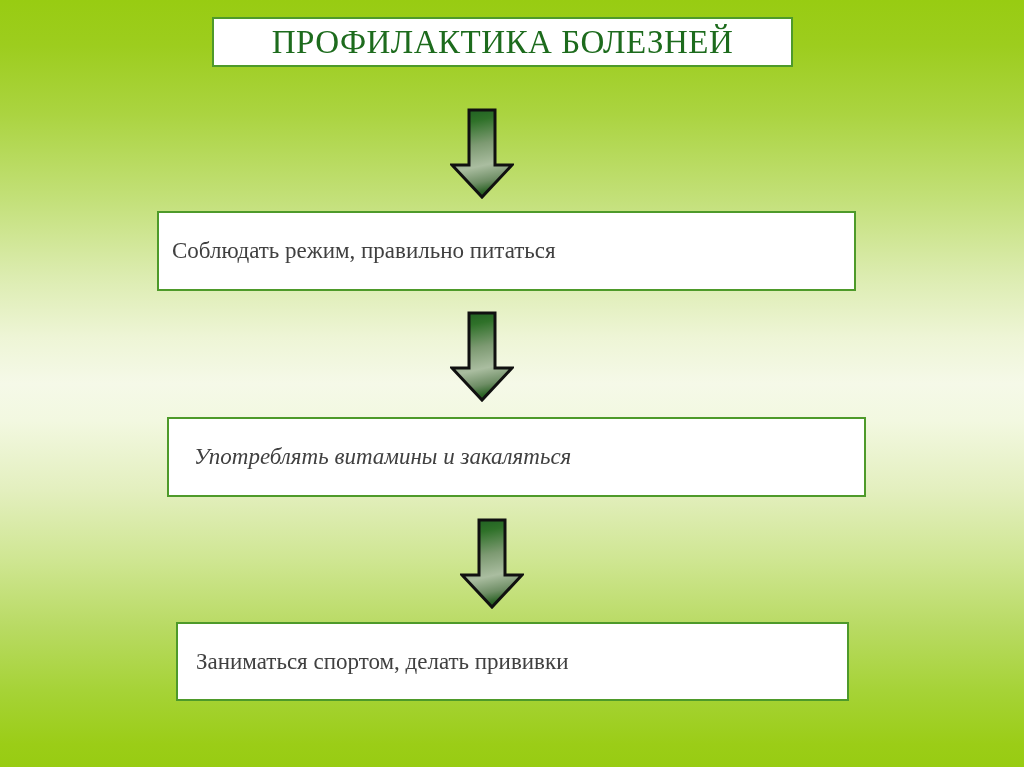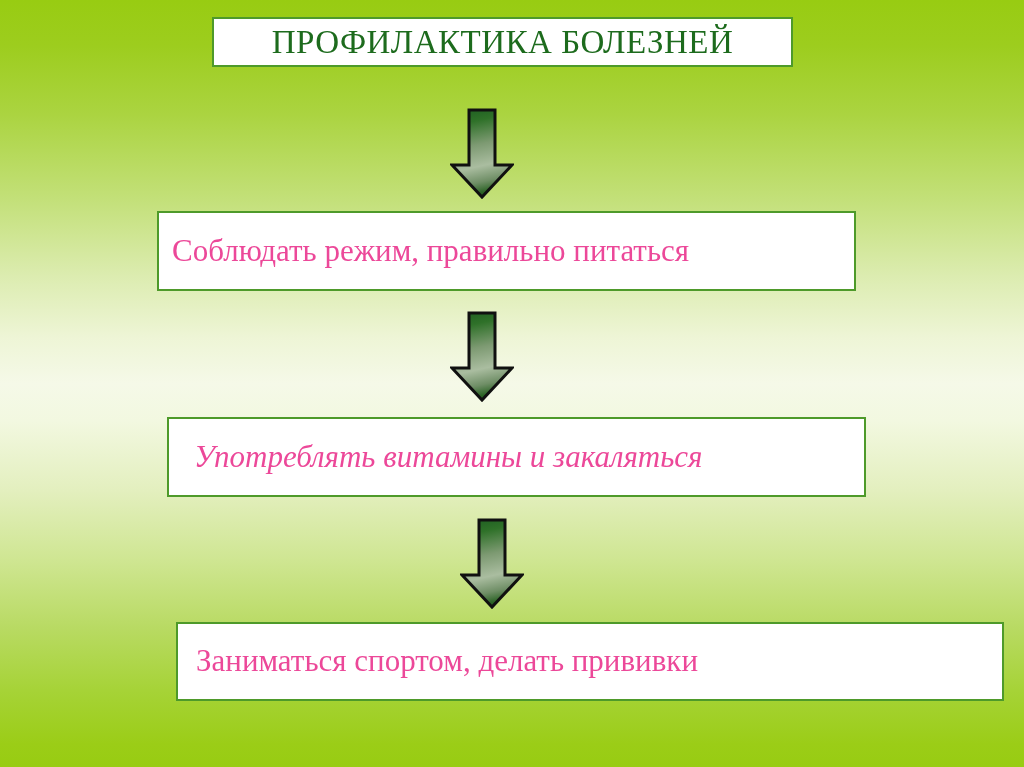--- a/index.html
+++ b/index.html
@@ -60,33 +60,33 @@
   
   .step-box {
     position: absolute;
     background: #ffffff;
     border: 2px solid #4e9a2a;
     box-sizing: border-box;
     display: flex;
     align-items: center;
   }
   .step-text {
-    color: #ec4899;
-    font-size: 31px;
+    color: #404040;
+    font-size: 23px;
     line-height: 1.1;
     white-space: nowrap;
   }
 
   #step-box-1 { left: 157px; top: 211px;  width: 699px; height: 80px; }
   #step-box-1 .step-text { padding-left: 13px; }
 
   #step-box-2 { left: 167px; top: 417px;  width: 699px; height: 80px; }
   #step-box-2 .step-text { padding-left: 25px; font-style: italic; }
 
-  #step-box-3 { left: 176px; top: 622px;  width: 828px; height: 79px; }
+  #step-box-3 { left: 176px; top: 622px;  width: 673px; height: 79px; }
   #step-box-3 .step-text { padding-left: 18px; }
 
   
   .arrow {
     position: absolute;
     width: 64px;
     height: 92px;
   }
   .arrow svg { display: block; width: 100%; height: 100%; }
 

